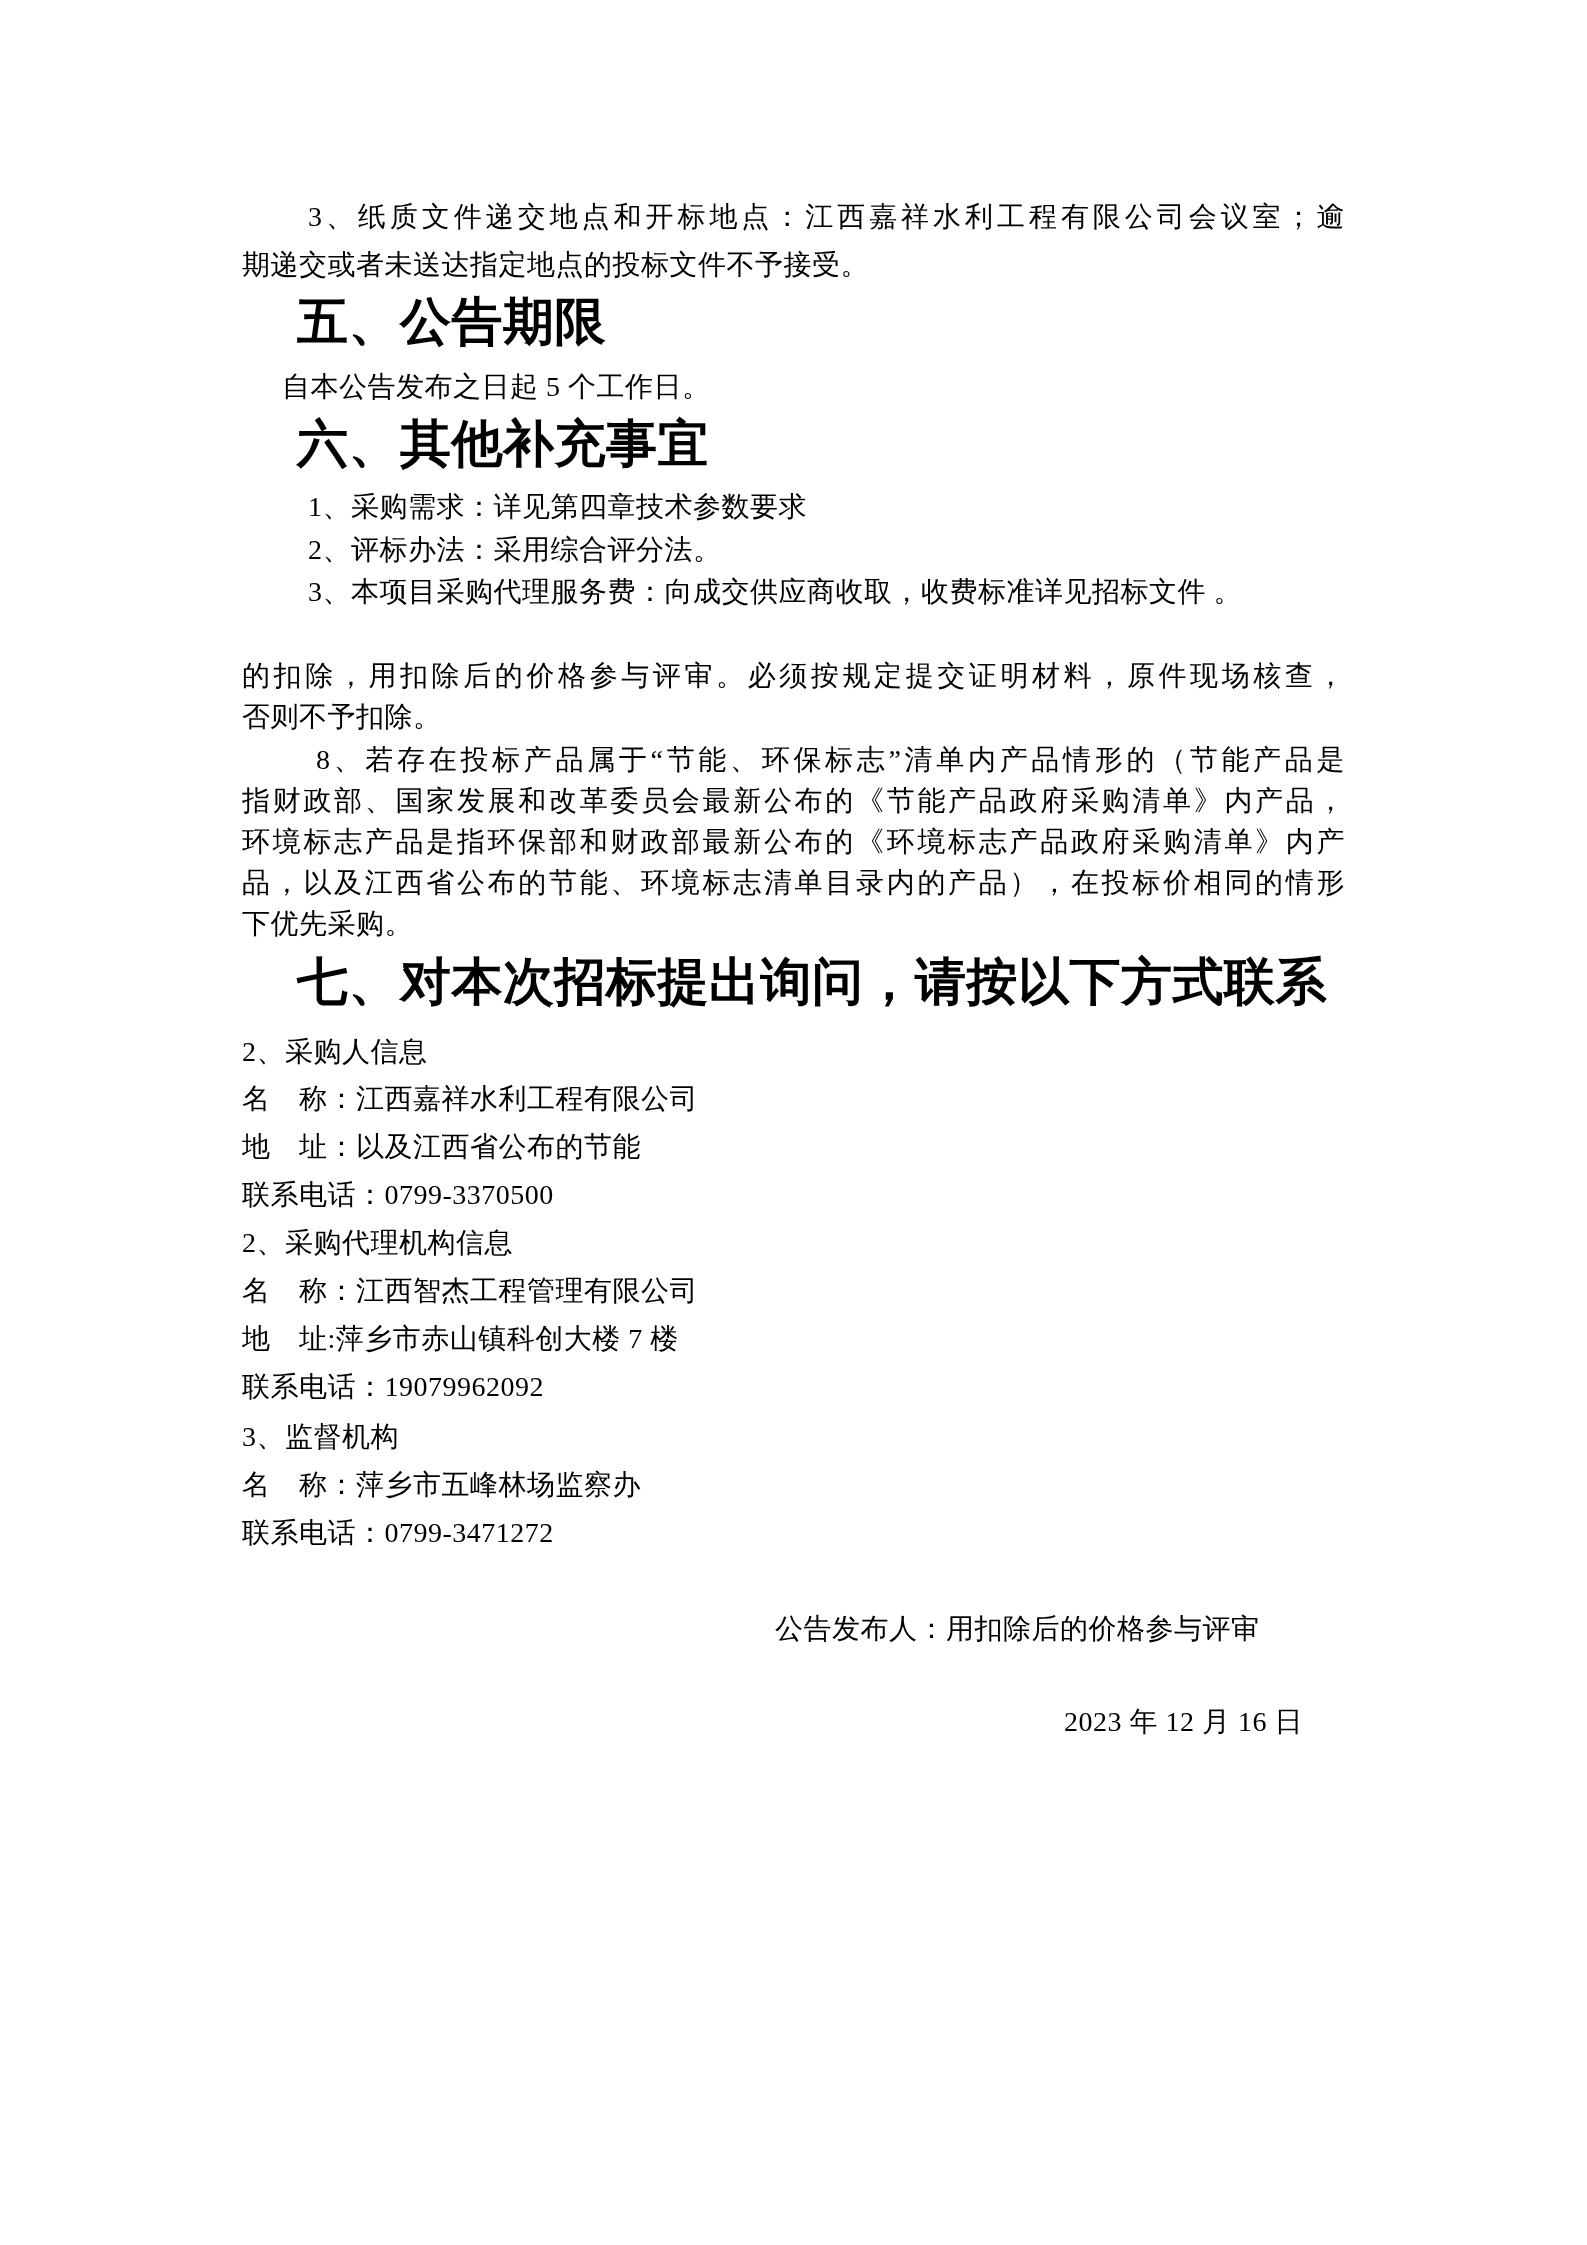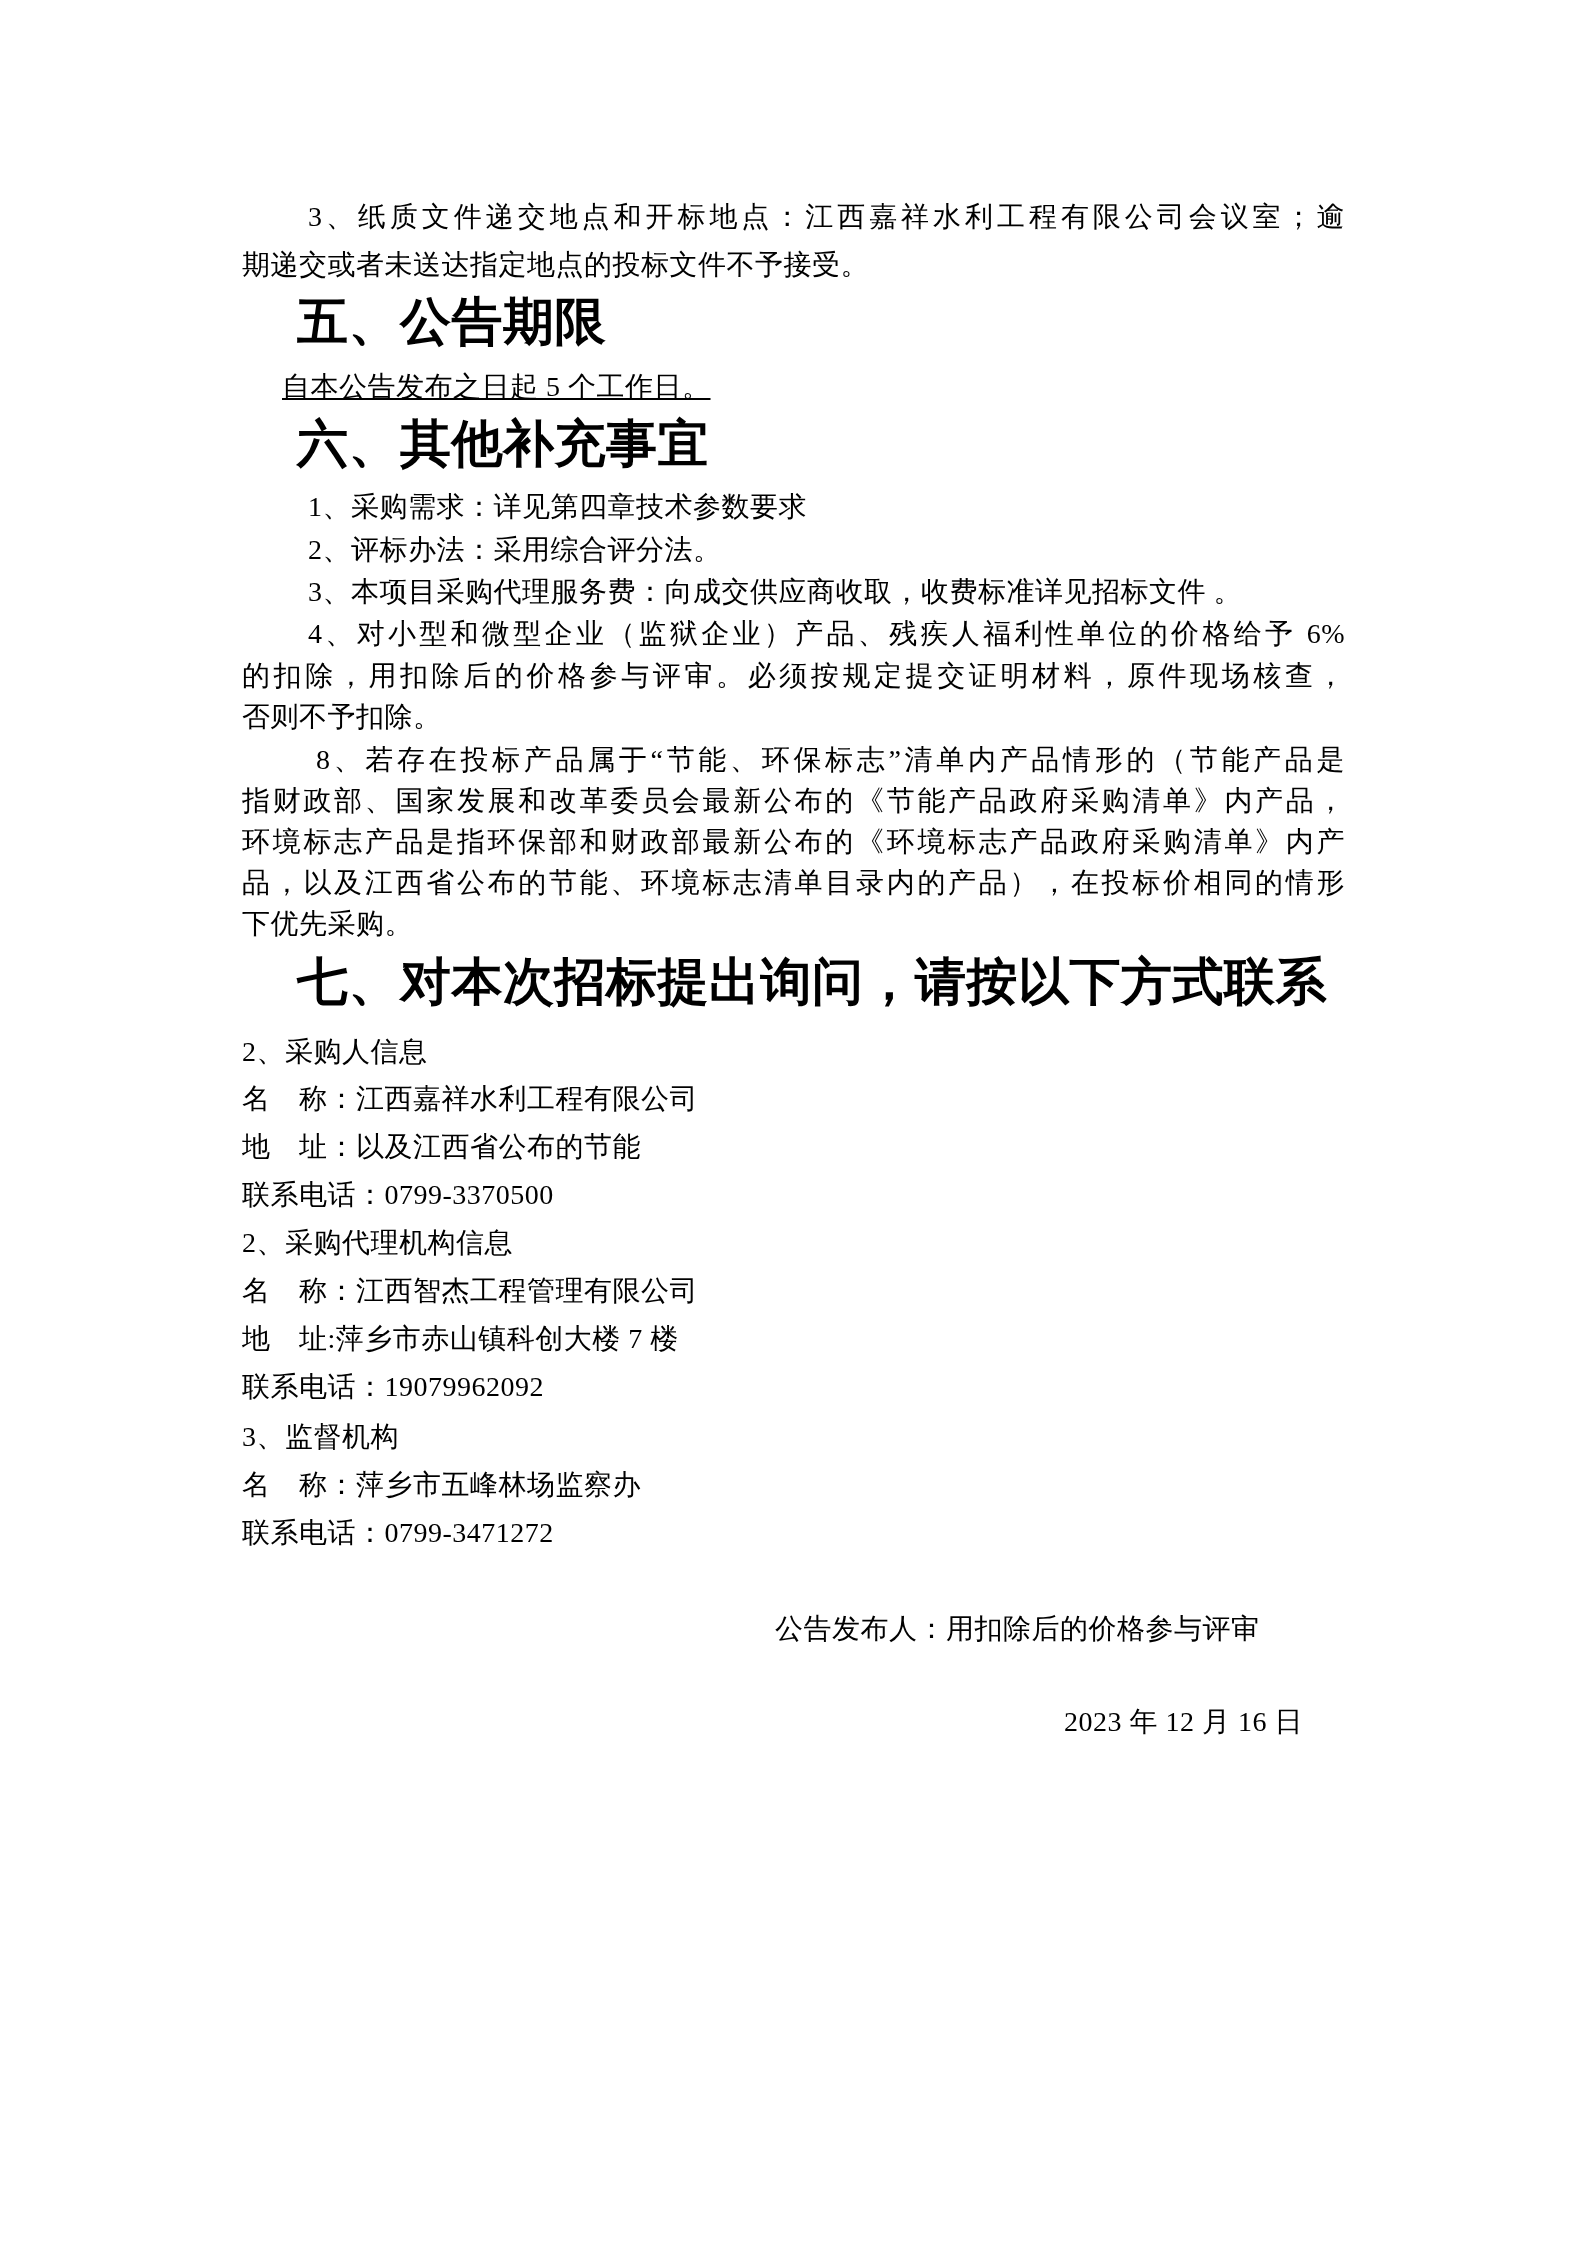--- a/index.html
+++ b/index.html
@@ -19,21 +19,21 @@
     letter-spacing:0.5px;
   }
   
   .j{
     white-space:normal;
     text-align:justify;
     text-align-last:justify;
   }
   .ind2{text-indent:66px;}   
   .ind2b{text-indent:74px;}  
-  .ind1{text-indent:40px;text-decoration:underline;}   
+  .ind1{text-indent:40px;}   
   .hd{
     font-weight:700;
     font-size:51px;line-height:48px;
     text-indent:55px;
     white-space:nowrap;
   }
   .pub{left:775px;width:auto;}
   .dt{left:1052px;width:auto;margin-left:12px;}
 </style>
 </head>
@@ -44,21 +44,20 @@
   <div class="ln j ind2" style="top:196px">3、纸质文件递交地点和开标地点：江西嘉祥水利工程有限公司会议室；逾</div>
   <div class="ln" style="top:244px">期递交或者未送达指定地点的投标文件不予接受。</div>
 
   <div class="ln hd" style="top:298px">五、公告期限</div>
   <div class="ln ind1" style="top:366px">自本公告发布之日起 5 个工作日。</div>
 
   <div class="ln hd" style="top:420px">六、其他补充事宜</div>
   <div class="ln ind2" style="top:486px">1、采购需求：详见第四章技术参数要求</div>
   <div class="ln ind2" style="top:529px">2、评标办法：采用综合评分法。</div>
   <div class="ln ind2" style="top:571px">3、本项目采购代理服务费：向成交供应商收取，收费标准详见招标文件 。</div>
-  <div class="ln j ind2" style="top:613px">4、对小型和微型企业（监狱企业）产品、残疾人福利性单位的价格给予 6%</div>
   <div class="ln j" style="top:655px">的扣除，用扣除后的价格参与评审。必须按规定提交证明材料，原件现场核查，</div>
   <div class="ln" style="top:696px">否则不予扣除。</div>
   <div class="ln j ind2b" style="top:739px">8、若存在投标产品属于“节能、环保标志”清单内产品情形的（节能产品是</div>
   <div class="ln j" style="top:780px">指财政部、国家发展和改革委员会最新公布的《节能产品政府采购清单》内产品，</div>
   <div class="ln j" style="top:821px">环境标志产品是指环保部和财政部最新公布的《环境标志产品政府采购清单》内产</div>
   <div class="ln j" style="top:862px">品，以及江西省公布的节能、环境标志清单目录内的产品），在投标价相同的情形</div>
   <div class="ln" style="top:903px">下优先采购。</div>
 
   <div class="ln hd" style="top:958px">七、对本次招标提出询问，请按以下方式联系</div>
 

